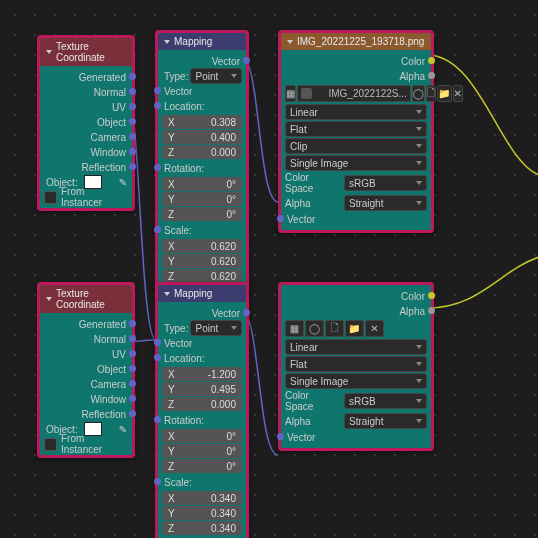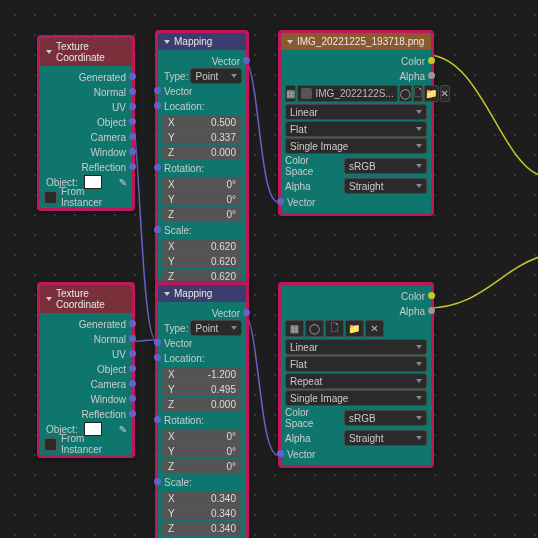--- a/index.html
+++ b/index.html
@@ -23,21 +23,21 @@
 .select{background:#2a2a2a;border:1px solid #444;border-radius:3px;height:14px;display:flex;align-items:center;justify-content:space-between;padding:0 4px;flex:1;color:#ccc}
 .select .dd{width:0;height:0;border-left:3px solid transparent;border-right:3px solid transparent;border-top:4px solid #888}
 .numfield{background:#545454;border-radius:2px;height:14px;display:flex;align-items:center;justify-content:space-between;padding:0 6px;flex:1;color:#ddd}
 .field-group{margin:2px 0}
 .field-group .numfield{margin:1px 0}
 .color-swatch{width:16px;height:12px;background:#fff;border:1px solid #222;margin-right:3px}
 .picker{width:10px;height:12px;display:inline-flex;align-items:center;justify-content:center;color:#ccc}
 .checkbox{width:11px;height:11px;background:#2a2a2a;border:1px solid #555;border-radius:2px;margin-right:4px}
 .img-row{display:flex;gap:1px;margin:2px 0}
 .img-btn{background:#2a2a2a;border:1px solid #444;height:15px;display:flex;align-items:center;justify-content:center;color:#bbb;border-radius:2px}
-.img-btn.sel{flex:1;padding:0 3px;justify-content:flex-end;gap:3px}
+.img-btn.sel{flex:1;padding:0 3px;justify-content:flex-end;gap:16px}
 .img-btn.icon{width:17px}
 .img-thumb{width:11px;height:11px;background:#555;border-radius:2px}
 .kv{display:flex;align-items:center;gap:4px;margin:1px 0}
 .kv .k{width:55px}
 svg.wires{position:absolute;inset:0;pointer-events:none}
 </style>
 </head>
 <body>
 
 <div class="dots"></div>
@@ -117,25 +117,25 @@
         <span class="socket sock-in s-purple"></span>
         <span class="label">Vector</span>
       </div>
     <div class="row">
         <span class="socket sock-in s-purple"></span>
         <span class="label">Location:</span>
       </div>
     <div class="field-group">
       <div class="numfield">
           <span>X</span>
-          <span>0.500</span>
-        </div>
-      <div class="numfield">
-          <span>Y</span>
-          <span>0.337</span>
+          <span>0.308</span>
+        </div>
+      <div class="numfield">
+          <span>Y</span>
+          <span>0.400</span>
         </div>
       <div class="numfield">
           <span>Z</span>
           <span>0.000</span>
         </div>
     </div>
     <div class="row">
         <span class="socket sock-in s-purple"></span>
         <span class="label">Rotation:</span>
       </div>
@@ -201,20 +201,26 @@
     </div>
     <div class="kv">
         <div class="select">
           <span>Linear</span>
           <span class="dd"></span>
         </div>
       </div>
     <div class="kv">
         <div class="select">
           <span>Flat</span>
+          <span class="dd"></span>
+        </div>
+      </div>
+    <div class="kv">
+        <div class="select">
+          <span>Clip</span>
           <span class="dd"></span>
         </div>
       </div>
     <div class="kv">
         <div class="select">
           <span>Single Image</span>
           <span class="dd"></span>
         </div>
       </div>
     <div class="kv">
@@ -386,26 +392,20 @@
         </div>
       </div>
     <div class="kv">
         <div class="select">
           <span>Flat</span>
           <span class="dd"></span>
         </div>
       </div>
     <div class="kv">
         <div class="select">
-          <span>Repeat</span>
-          <span class="dd"></span>
-        </div>
-      </div>
-    <div class="kv">
-        <div class="select">
           <span>Single Image</span>
           <span class="dd"></span>
         </div>
       </div>
     <div class="kv">
         <span class="k">Color Space</span>
         <div class="select">
           <span>sRGB</span>
           <span class="dd"></span>
         </div>

